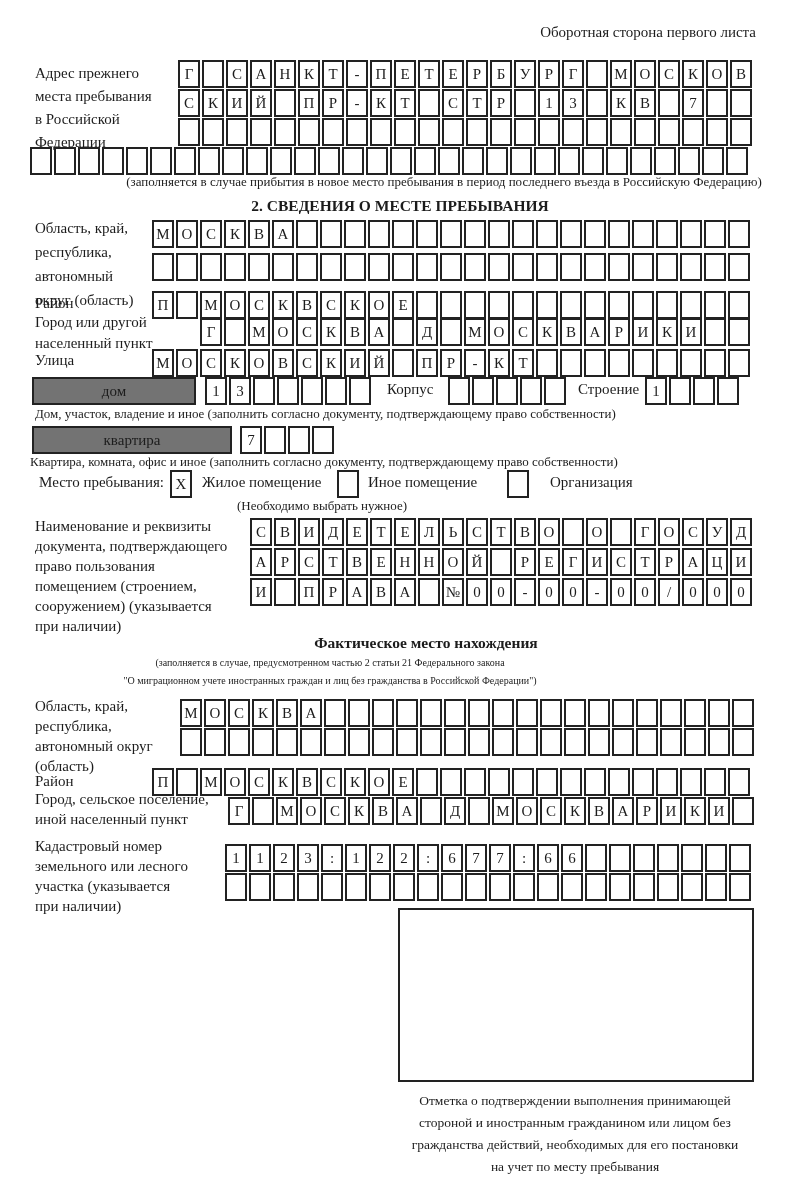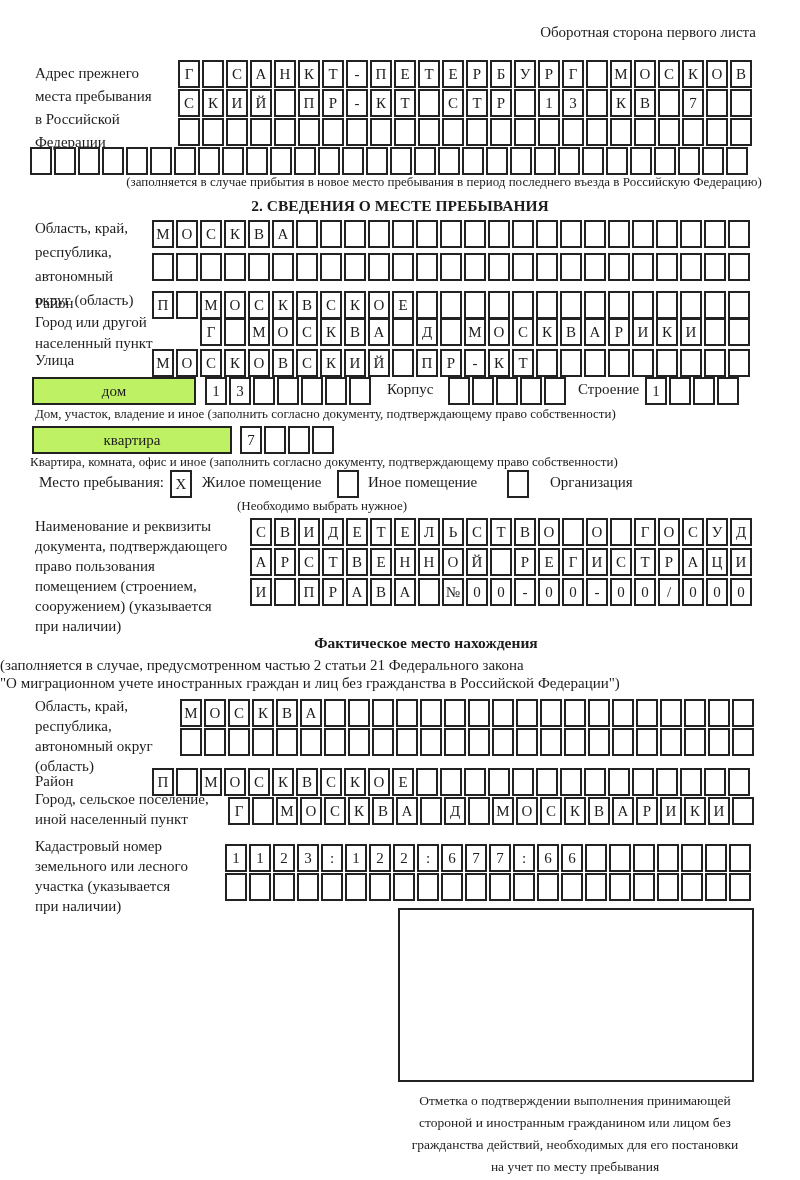--- a/index.html
+++ b/index.html
@@ -16,25 +16,25 @@
   .note-c{font-size:13px;text-align:center;width:800px;left:0;}
   .title{font-size:15.5px;font-weight:bold;text-align:center;width:800px;left:0;}
   .boxrow{display:flex;gap:2px;}
   .cell{
     width:18px;height:24px;border:2px solid #222;background:#fff;
     display:flex;align-items:center;justify-content:center;
     font-size:15px;line-height:1;flex:0 0 auto;
   }
   .widebox{
     border:2px solid #222;height:24px;display:flex;align-items:center;
-    justify-content:center;font-size:15px;background:#bef264;
+    justify-content:center;font-size:15px;background:#737373;
   }
   .stamp-box{border:2px solid #222;background:#fff;}
   .stamp-note{font-size:13.5px;line-height:22px;text-align:center;white-space:pre-line;}
-  .fact-note{font-size:15px;width:660px;left:0;}
+  .fact-note{font-size:10px;text-align:center;width:660px;left:0;}
 </style>
 </head>
 <body>
 
 <div class="page">
 
   <div class="abs" style="top:24px;right:44px;font-size:15px;">Оборотная сторона первого листа</div>
 
   <div class="abs lbl" style="left:35px;top:62px;width:150px;">Адрес прежнего
 места пребывания

